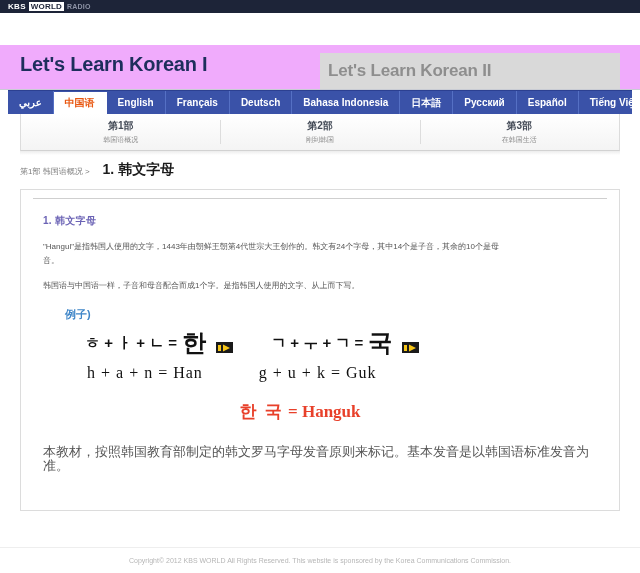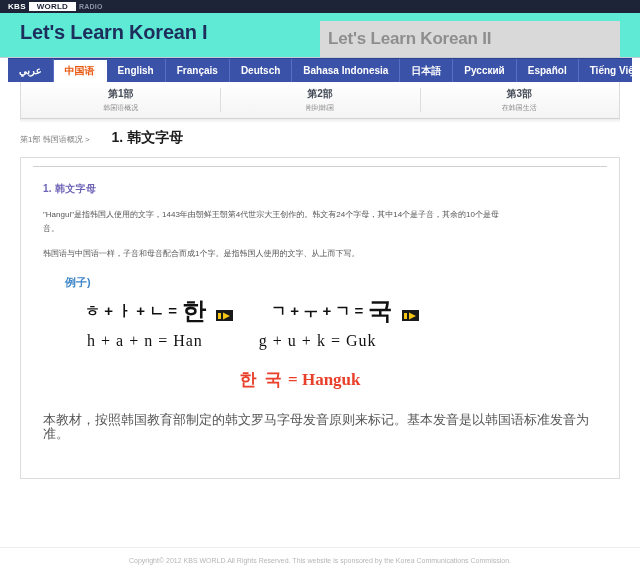--- a/index.html
+++ b/index.html
@@ -16,32 +16,33 @@
     height: 13px; background: #1d2438; width: 100%;
     display: flex; align-items: center; padding-left: 8px;
   }
   .logo { display: flex; align-items: center; gap: 3px; height: 26px; }
   .logo-kbs {
     color: #ffffff; font-size: 8px; font-weight: bold; letter-spacing: .3px;
     line-height: 9px; font-family: "Liberation Sans", sans-serif;
   }
   .logo-world {
     background: #ffffff; color: #1d2438; font-size: 8px; font-weight: bold;
-    line-height: 9px; padding: 0 8px; letter-spacing: .2px;
+    line-height: 9px; padding: 0 2px; letter-spacing: .2px;
   }
   .logo-radio {
     color: #8d93a6; font-size: 7px; font-weight: bold; line-height: 9px;
     letter-spacing: .2px;
   }
 
   
   .header {
     position: relative; height: 45px; width: 100%;
-    background: #5eead4;
+    background: #f0abfc;
     border-bottom: 1px solid #c9ccd4;
+    margin-top: 32px;
   }
   .header-title {
     position: absolute; left: 20px; top: 8px;
     font-size: 20px; font-weight: bold; color: #1d2e5c;
     letter-spacing: -.2px;
   }
   .header-alt {
     position: absolute; left: 320px; top: 8px;
     width: 300px; height: 36px;
     background: #d9d9d9;
@@ -95,21 +96,21 @@
   .part-sub { font-size: 7px; color: #8b8b8b; }
 
   .partnav-shadow {
     margin: 0 20px; height: 4px;
     background: linear-gradient(#ededed, #ffffff);
   }
 
   
   .crumbrow {
     margin: 6px 20px 0 20px; height: 24px;
-    display: flex; align-items: baseline; gap: 22px;
+    display: flex; align-items: baseline; gap: 13px;
   }
   .crumb { font-size: 8px; color: #7d7d7d; }
   .page-title { font-size: 14px; font-weight: bold; color: #1c1c1c; }
 
   
   .card {
     margin: 4px 20px 0 20px;
     border: 1px solid #dcdcdc;
     background: #ffffff;
     height: 322px;

